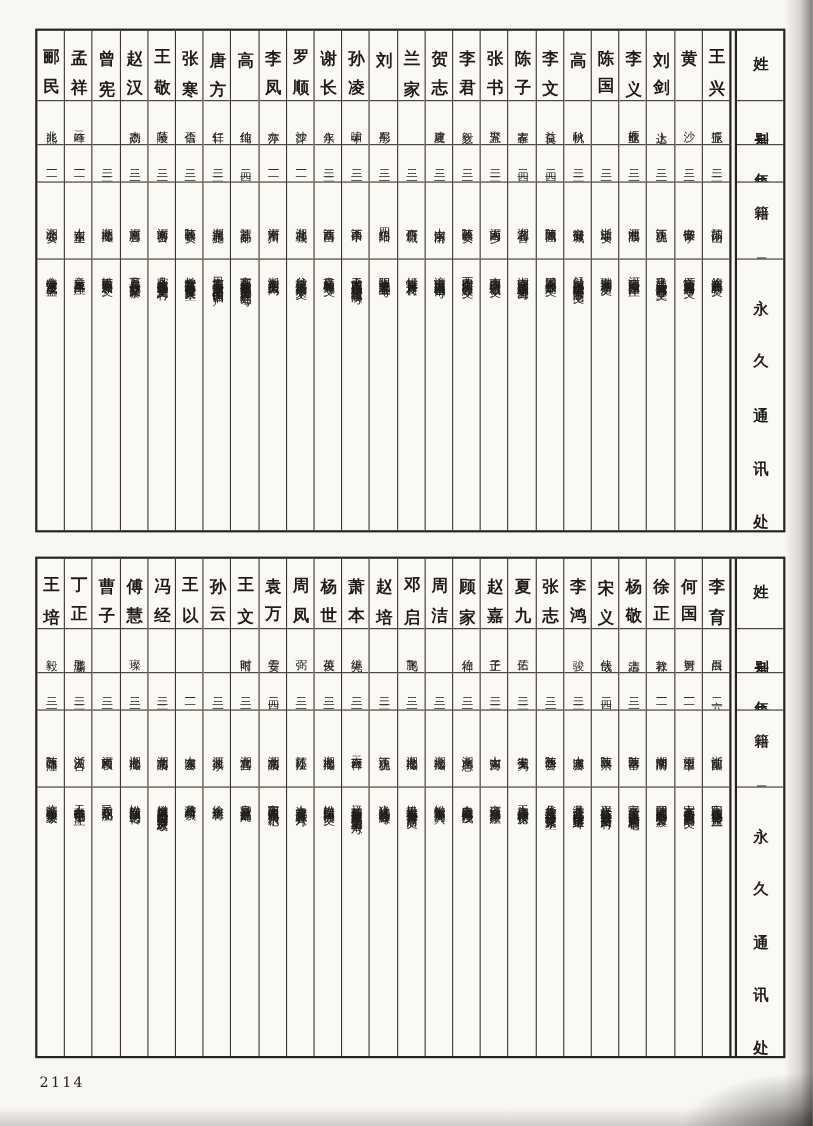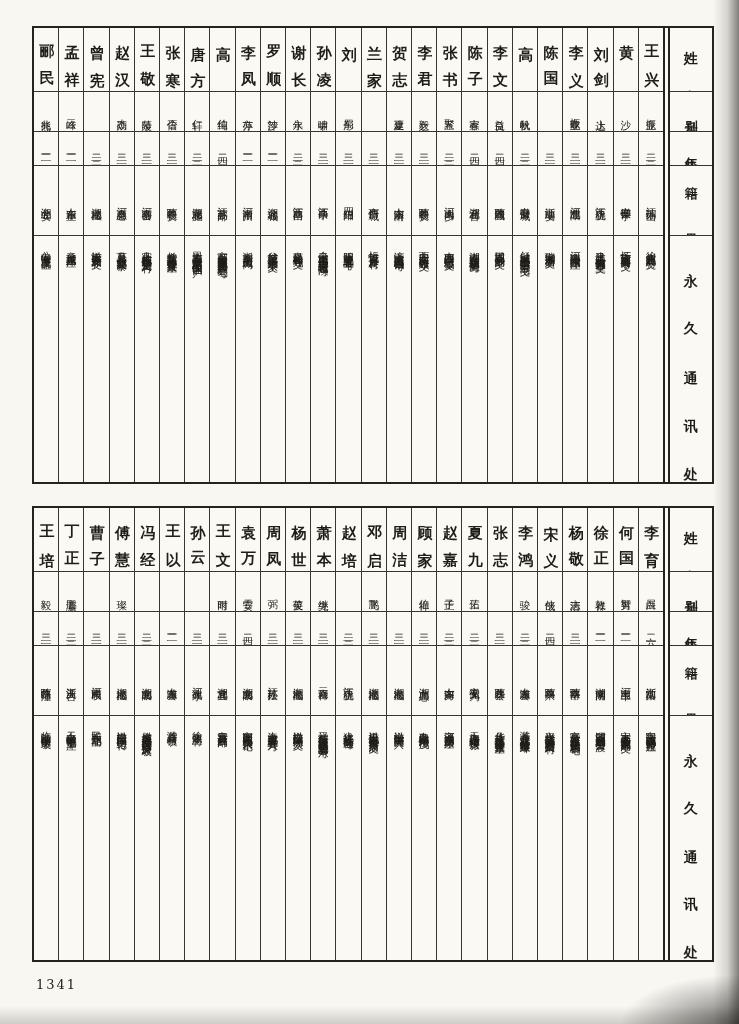--- a/index.html
+++ b/index.html
@@ -972,18 +972,18 @@
           <span class="v">籍贯</span>
         </div>
         <div class="cell c-addr">
           <span class="v">永久通讯处</span>
         </div>
       </div>
     </div>
 
   </div>
 
-  <div class="page-num">1341</div>
+  <div class="page-num">2114</div>
 
   <div class="edge-right"></div>
   <div class="edge-bottom"></div>
   <div class="edge-corner"></div>
 </div>
 
 </body></html>

